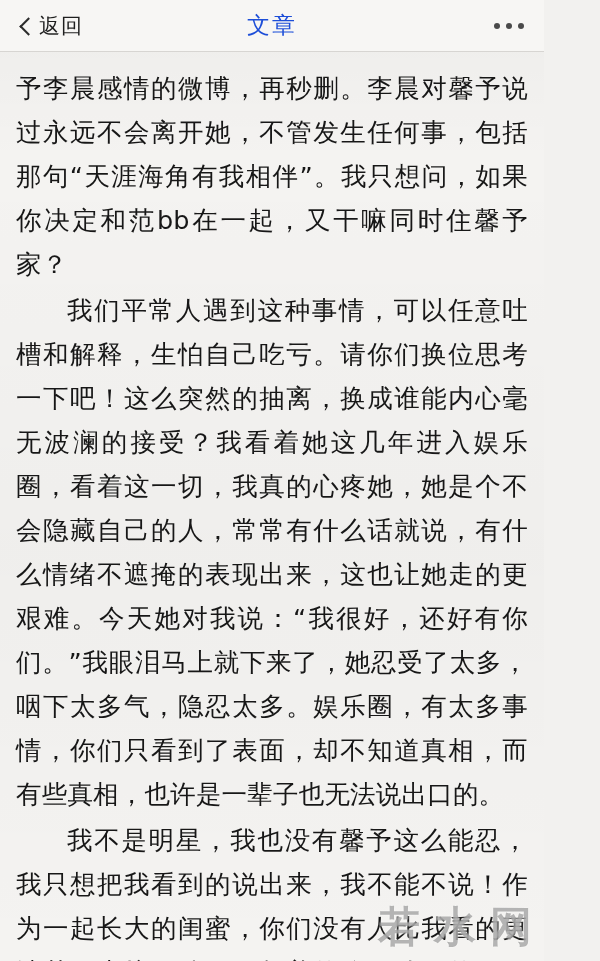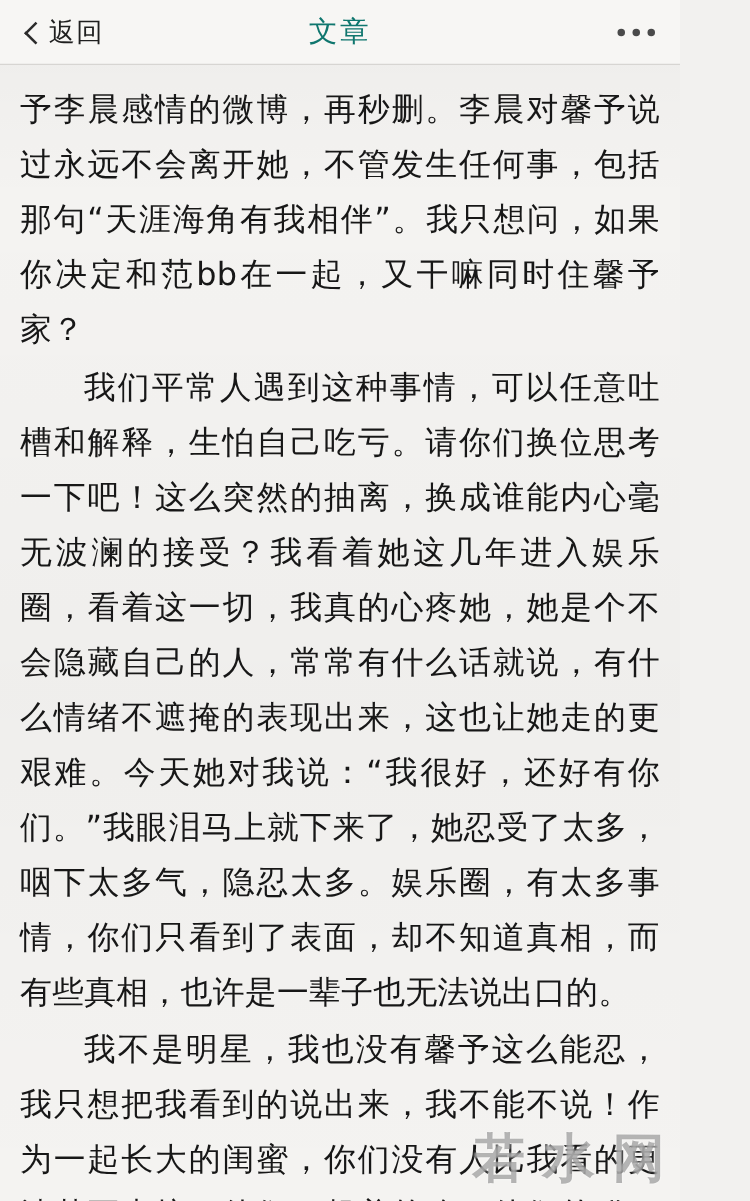--- a/index.html
+++ b/index.html
@@ -63,21 +63,21 @@
     font-size: 21px;
     color: #1f1f1f;
     letter-spacing: 1px;
   }
   .nav-title {
     position: absolute;
     left: 0;
     right: 0;
     text-align: center;
     font-size: 23px;
-    color: #0f766e;
+    color: #1d4ed8;
     letter-spacing: 2px;
     pointer-events: none;
   }
   .nav-right {
     min-width: 110px;
     display: flex;
     justify-content: flex-end;
     align-items: center;
   }
   .more-dots {

